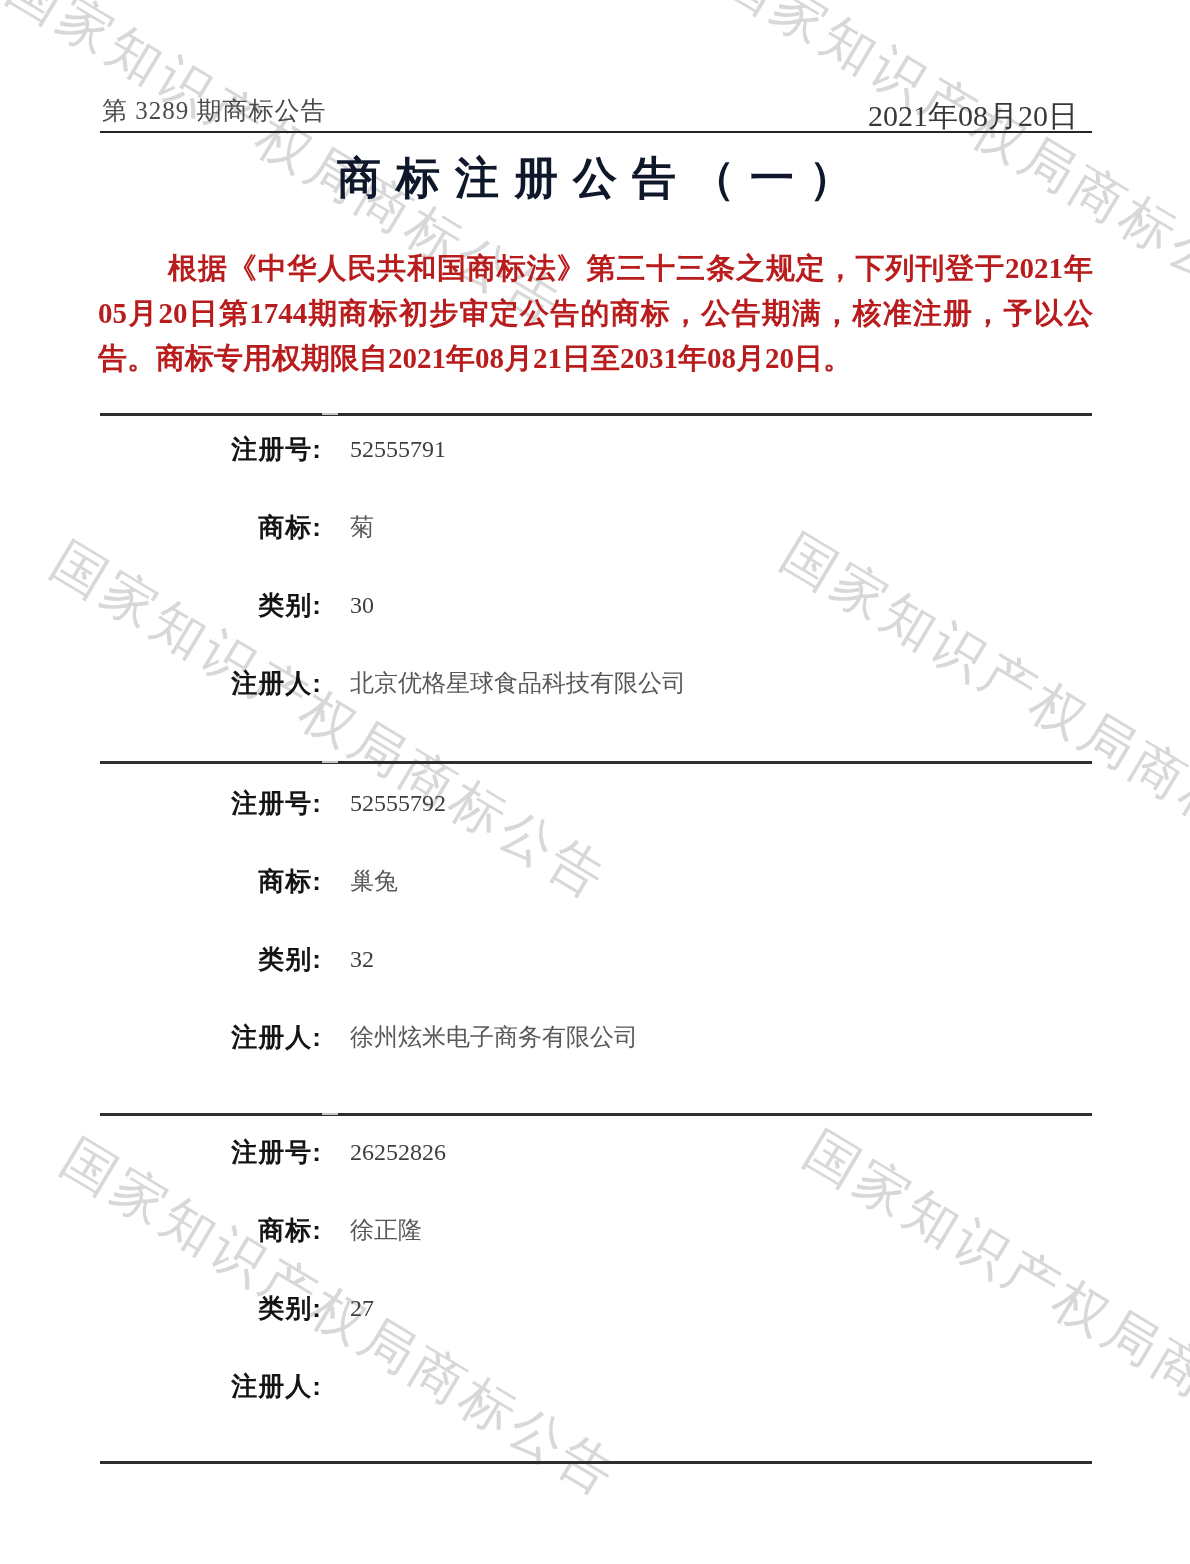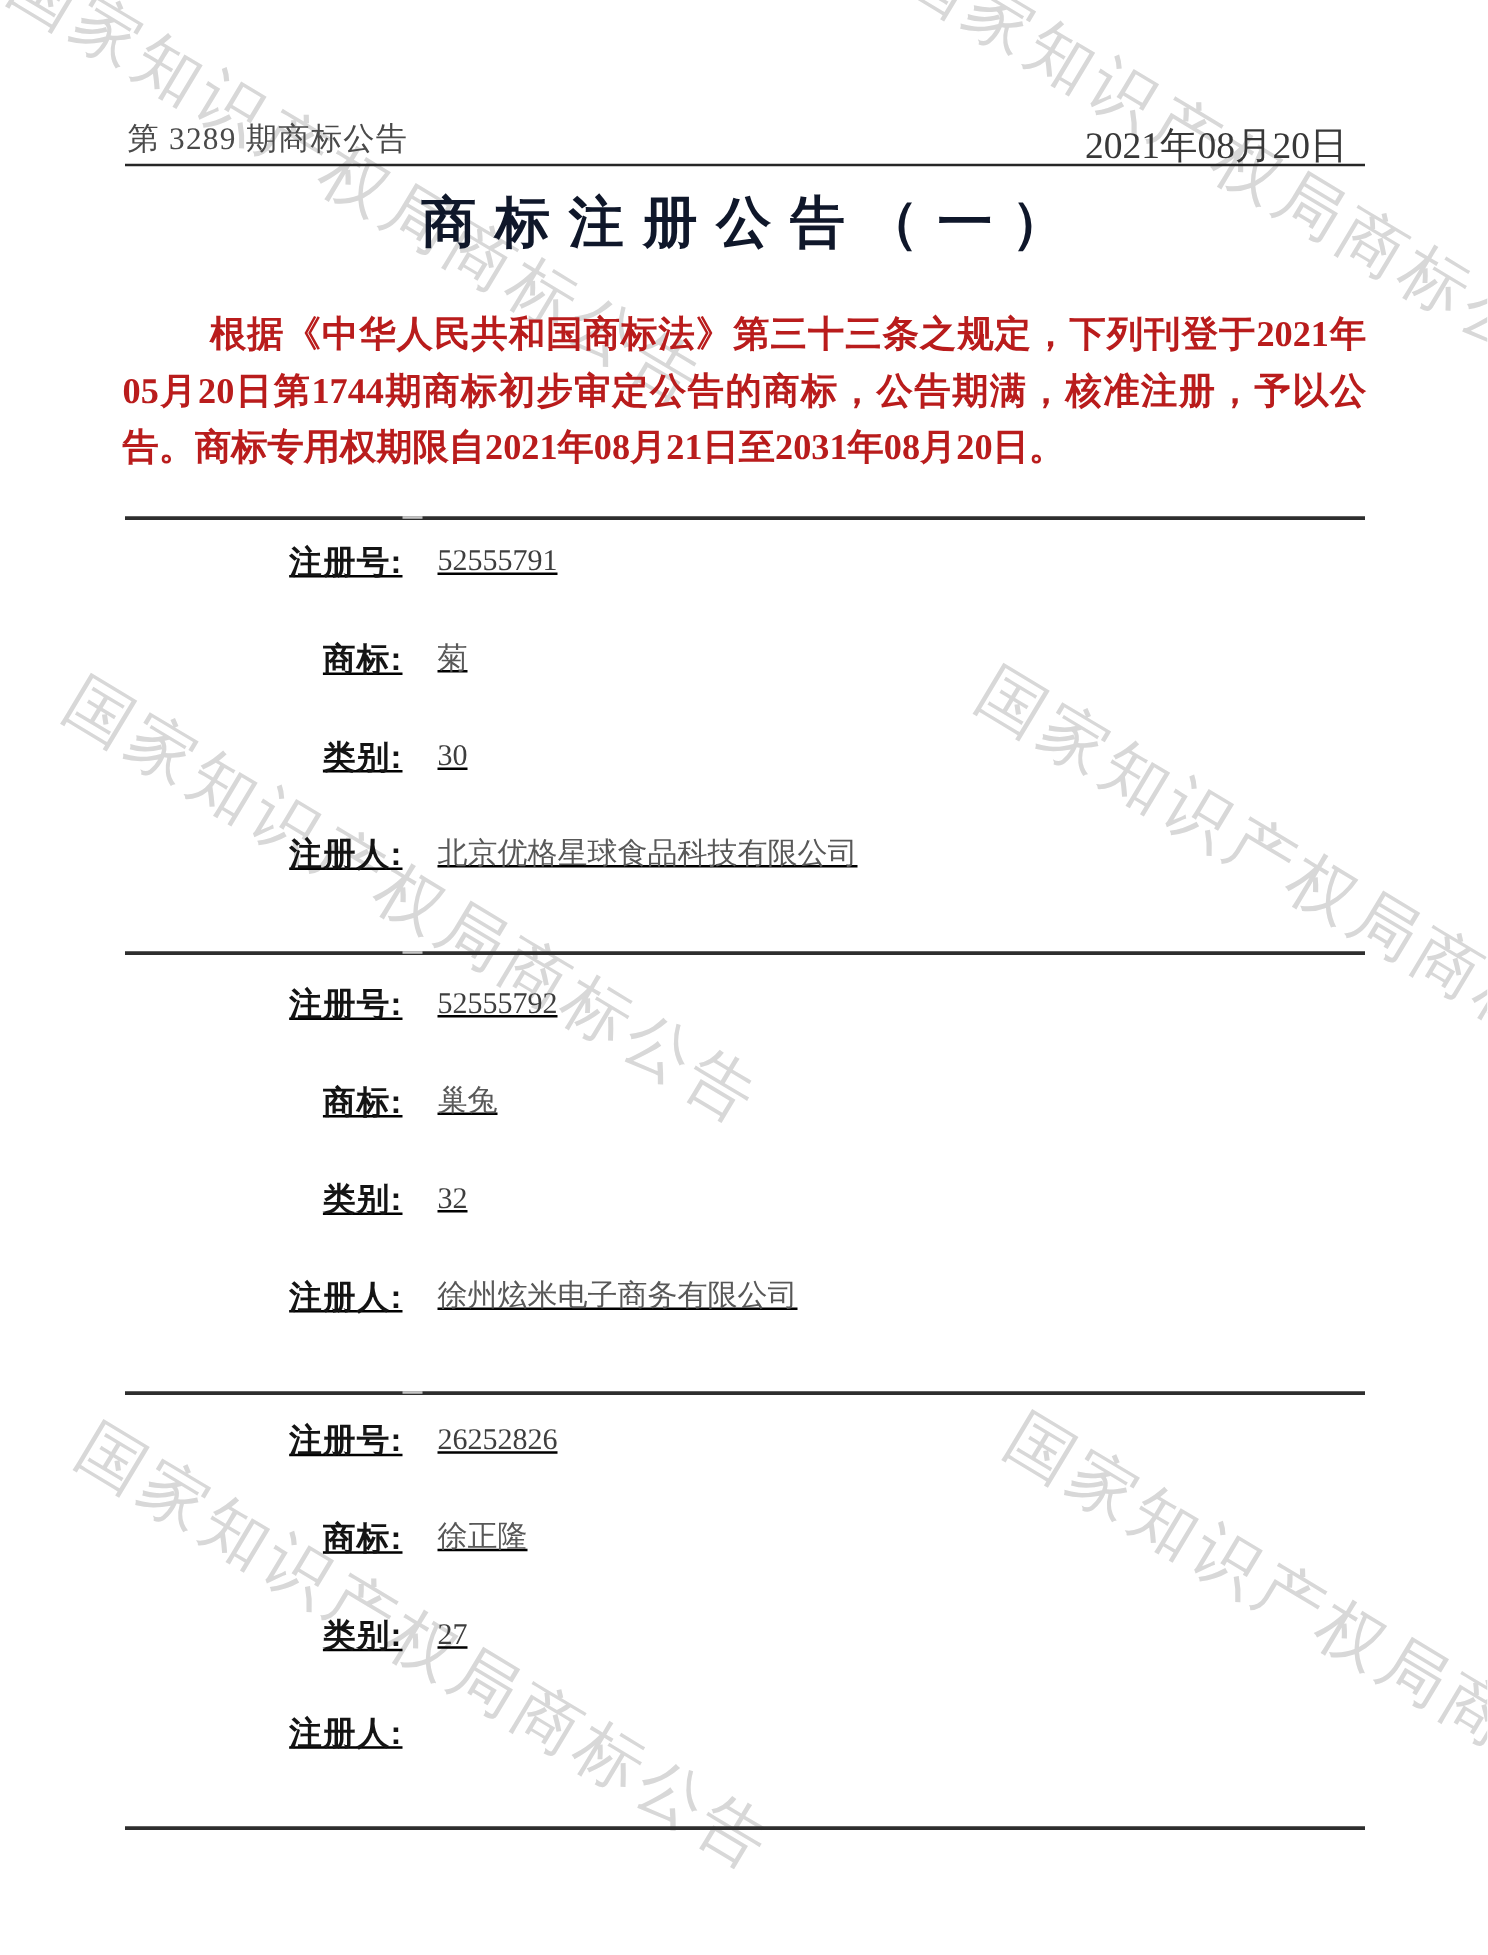--- a/index.html
+++ b/index.html
@@ -58,21 +58,21 @@
     text-align:center;
     font-size:44px;font-weight:bold;letter-spacing:15px;
     color:#0f172a;z-index:2;
   }
   .intro{
     position:absolute;left:98px;top:246px;width:995px;
     font-size:29px;font-weight:bold;line-height:45px;
     text-align:justify;text-indent:70px;
     color:#b91c1c;z-index:2;
   }
-  .entry{position:absolute;left:100px;width:992px;z-index:2;text-decoration:underline;}
+  .entry{position:absolute;left:100px;width:992px;z-index:2;}
   .e1{top:433px;}
   .e2{top:787px;}
   .e3{top:1136px;}
   .row{display:flex;align-items:flex-start;height:78px;}
   .lab{
     width:222px;text-align:right;
     font-family:"Liberation Sans",sans-serif;
     font-weight:bold;font-size:26px;line-height:32px;
     color:#141414;letter-spacing:1px;
     flex:0 0 auto;

